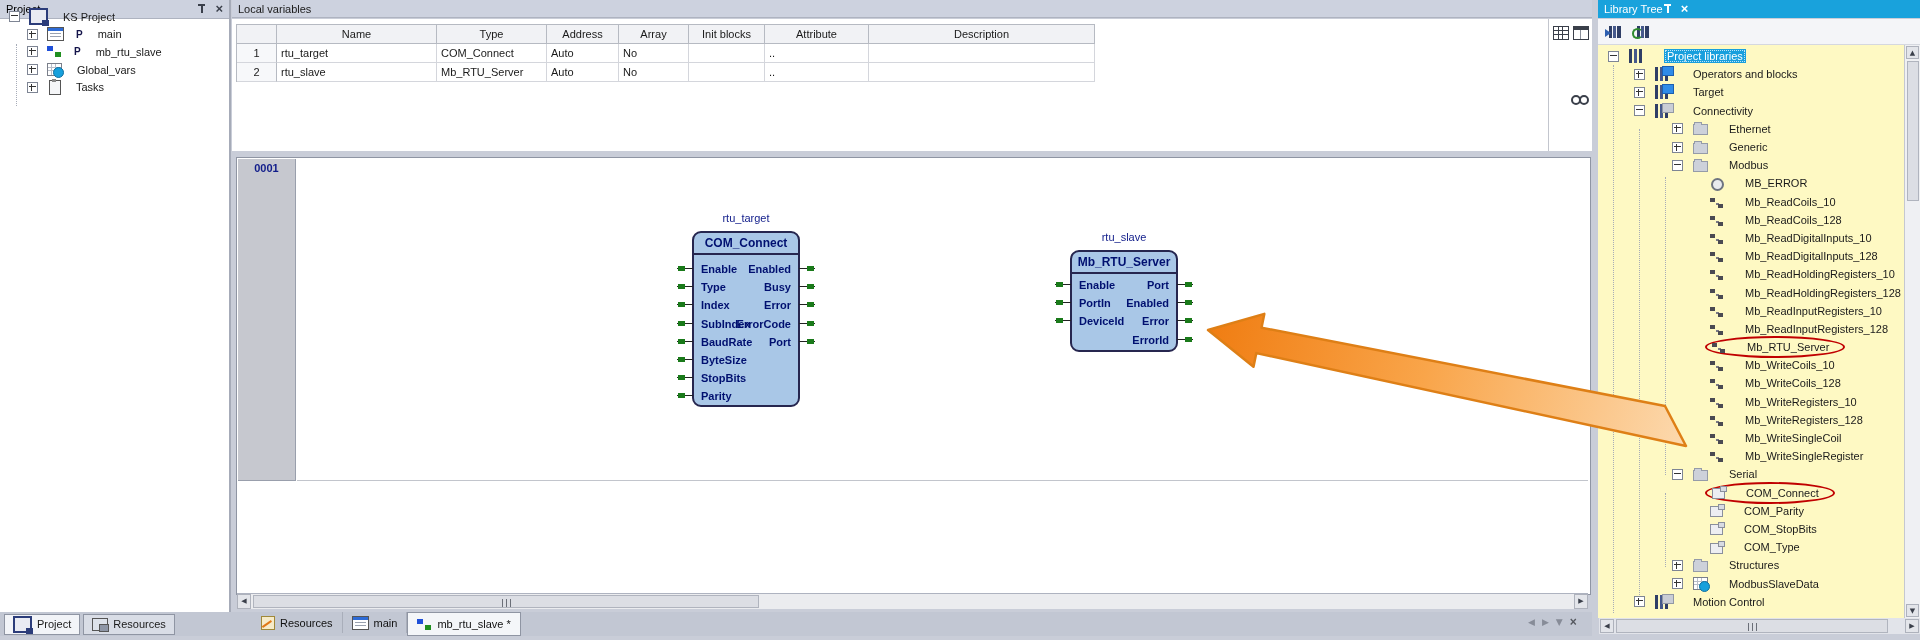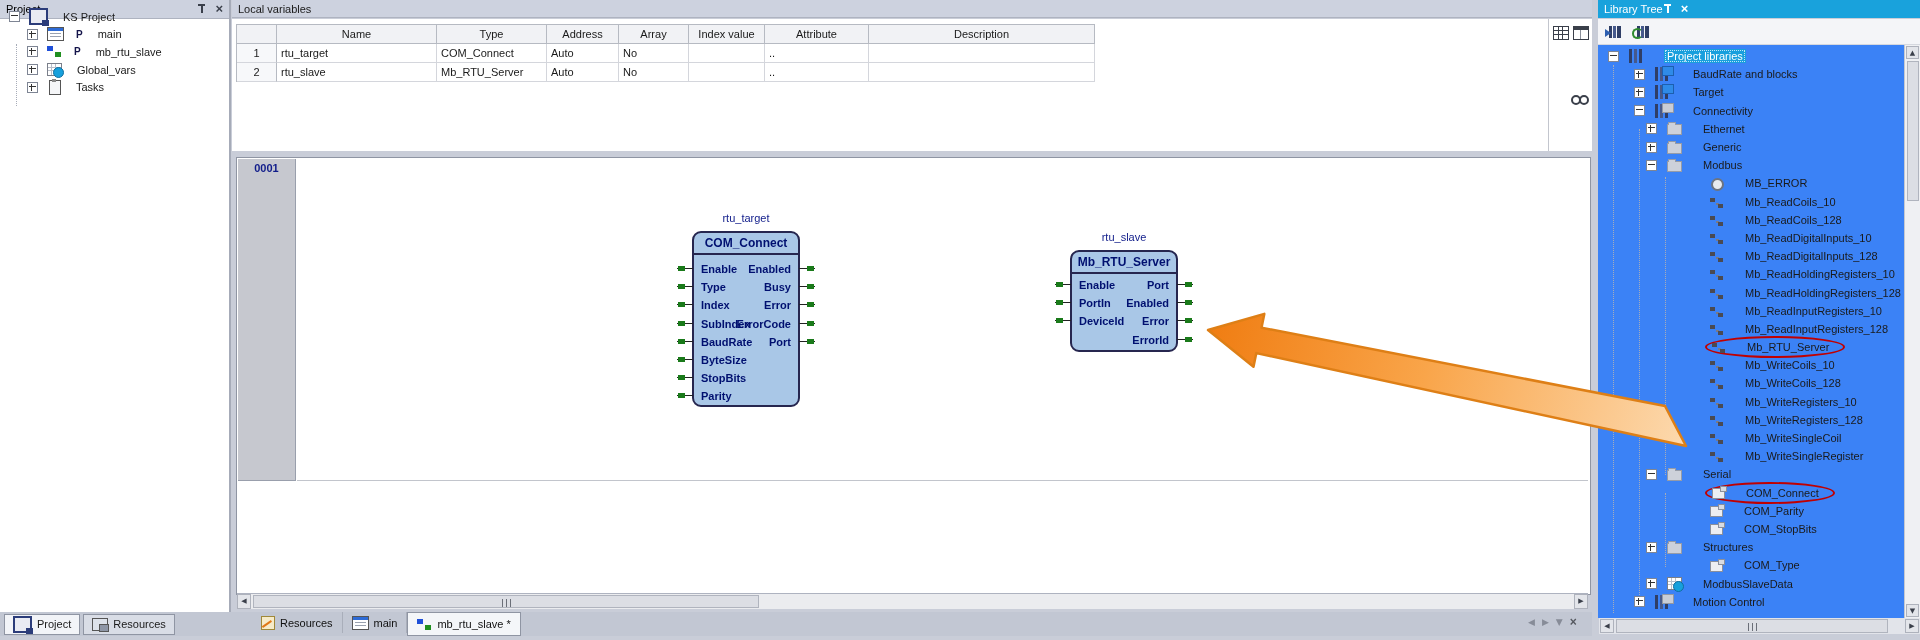--- a/index.html
+++ b/index.html
@@ -141,24 +141,24 @@
   #tab-nav{position:absolute;left:1528px;top:617px;display:flex;gap:7px;color:#878C98;
            font-family:"DejaVu Sans",sans-serif;font-size:9px;}
   #tab-nav .x{color:#55585F;font-size:12px;line-height:11px;font-family:"Liberation Sans",sans-serif;font-weight:bold;}
 
   
   #lib-head{left:1598px;top:0;width:322px;height:18px;background:#19A2DC;color:#fff;display:flex;align-items:center;
             padding:0 6px;box-sizing:border-box;}
   #lib-head .pin-ic{color:#fff;} #lib-head .close-g{color:#fff;}
   #lib-toolbar{left:1598px;top:19px;width:322px;height:26px;background:#F4F5F8;border-bottom:1px solid #D5D8DF;
                display:flex;align-items:center;gap:12px;padding-left:8px;box-sizing:border-box;}
-  #lib-body{left:1598px;top:45px;width:306px;height:573px;background:#3b82f6;overflow:hidden;}
+  #lib-body{left:1598px;top:45px;width:306px;height:573px;background:#fef9c3;overflow:hidden;}
   #lib-tree{position:absolute;left:0;top:2px;right:0;}
   .ltree-row{display:flex;align-items:center;height:18.2px;position:relative;white-space:nowrap;z-index:2;}
-  .llev0{padding-left:10px;} .llev1{padding-left:36px;} .llev2{padding-left:48px;} .llev3{padding-left:112px;}
+  .llev0{padding-left:10px;} .llev1{padding-left:36px;} .llev2{padding-left:74px;} .llev3{padding-left:112px;}
   .ltree-row .exp{margin-right:10px;}
   .ltree-row .i{margin-right:6px;}
   .circled{border:2px solid #C00000;border-radius:50%;padding:2px 11px 2px 5px;margin:-4px -11px -4px -5px;z-index:6;}
 
   
   #arrow-svg{position:absolute;left:1150px;top:290px;z-index:40;pointer-events:none;}
 </style>
 </head>
 <body>
 
@@ -226,21 +226,21 @@
   <div class="abs" id="mid-head">
     <span>Local variables</span>
   </div>
   <div class="abs" id="vars-body">
     <div id="vars-grid">
         <div class="vh"></div>
         <div class="vh">Name</div>
         <div class="vh">Type</div>
         <div class="vh">Address</div>
         <div class="vh">Array</div>
-        <div class="vh">Index value</div>
+        <div class="vh">Init blocks</div>
         <div class="vh">Attribute</div>
         <div class="vh">Description</div>
         <div class="vc vnum">1</div>
         <div class="vc">rtu_target</div>
         <div class="vc">COM_Connect</div>
         <div class="vc">Auto</div>
         <div class="vc">No</div>
         <div class="vc"></div>
         <div class="vc">..</div>
         <div class="vc"></div>
@@ -347,21 +347,21 @@
           <div class="exp"></div>
           <span class="lab-wrap">
             <span class="i library-icon"></span>
             <span class="lab sel">Project libraries</span>
           </span>
         </div>
         <div class="ltree-row llev1">
           <div class="exp plus"></div>
           <span class="lab-wrap">
             <span class="i library-folder-blue-icon"></span>
-            <span class="lab">BaudRate and blocks</span>
+            <span class="lab">Operators and blocks</span>
           </span>
         </div>
         <div class="ltree-row llev1">
           <div class="exp plus"></div>
           <span class="lab-wrap">
             <span class="i library-folder-blue-icon"></span>
             <span class="lab">Target</span>
           </span>
         </div>
         <div class="ltree-row llev1">
@@ -506,31 +506,31 @@
             <span class="i function-icon"></span>
             <span class="lab">COM_Parity</span>
           </span>
         </div>
         <div class="ltree-row llev3">
           <span class="lab-wrap">
             <span class="i function-icon"></span>
             <span class="lab">COM_StopBits</span>
           </span>
         </div>
+        <div class="ltree-row llev3">
+          <span class="lab-wrap">
+            <span class="i function-icon"></span>
+            <span class="lab">COM_Type</span>
+          </span>
+        </div>
         <div class="ltree-row llev2">
           <div class="exp plus"></div>
           <span class="lab-wrap">
             <span class="i folder-icon"></span>
             <span class="lab">Structures</span>
-          </span>
-        </div>
-        <div class="ltree-row llev3">
-          <span class="lab-wrap">
-            <span class="i function-icon"></span>
-            <span class="lab">COM_Type</span>
           </span>
         </div>
         <div class="ltree-row llev2">
           <div class="exp plus"></div>
           <span class="lab-wrap">
             <span class="i global-vars-icon"></span>
             <span class="lab">ModbusSlaveData</span>
           </span>
         </div>
         <div class="ltree-row llev1">

